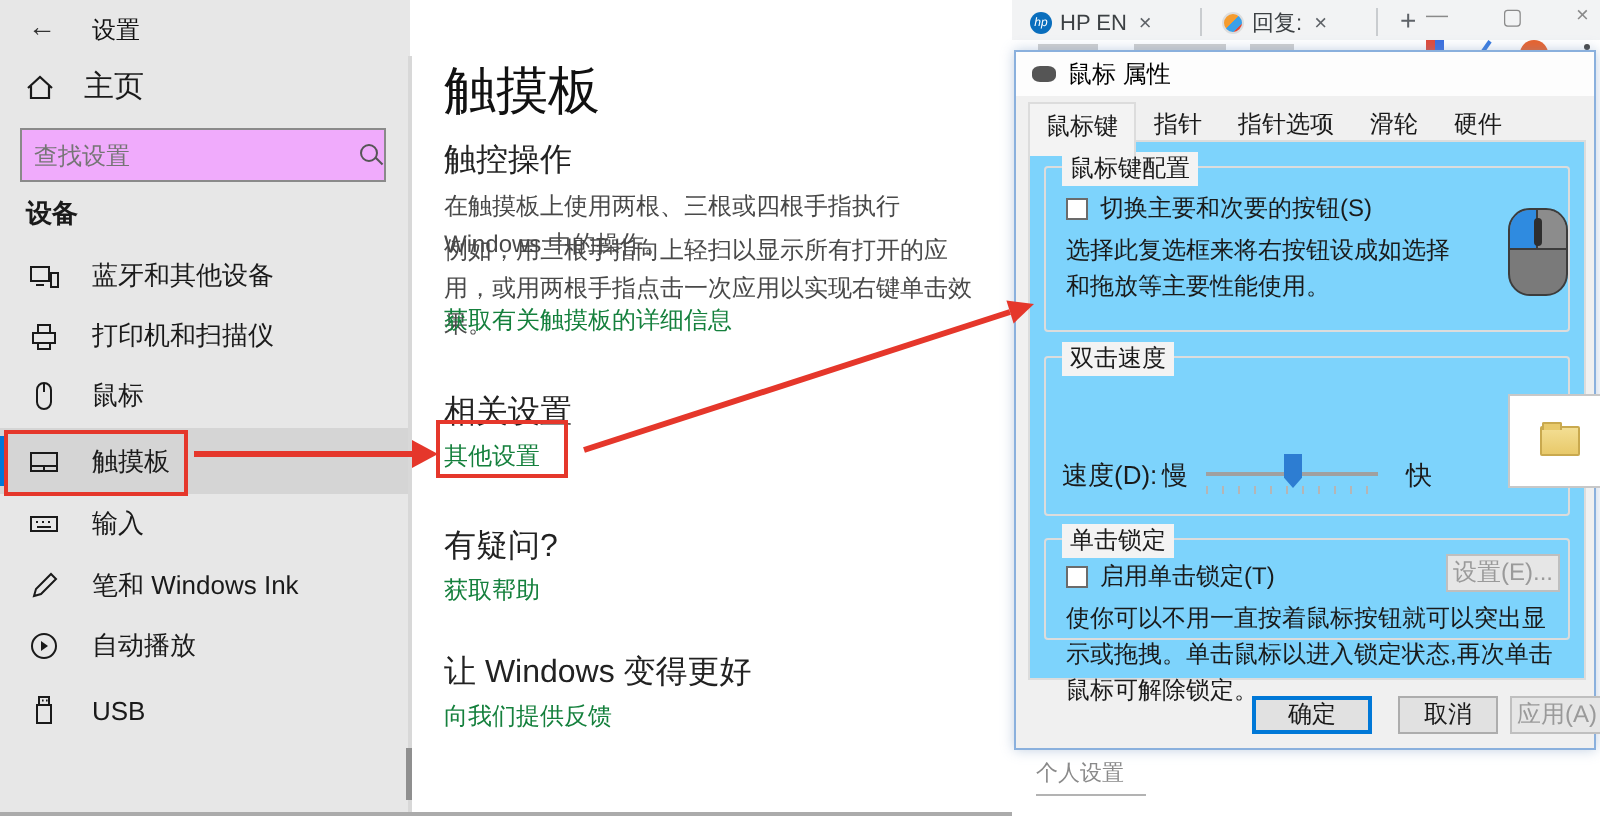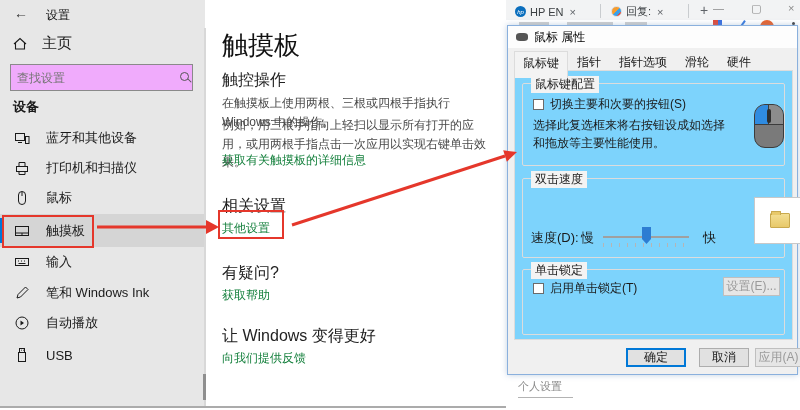--- a/index.html
+++ b/index.html
@@ -258,27 +258,28 @@
         <span class="speed-row" style="left:58px;">慢</span>
         <div class="slider-track"></div>
         <div class="slider-ticks"></div>
         <div class="slider-thumb"></div>
         <span class="speed-row" style="left:180px;">快</span>
         <div class="folder-test">
           <span class="folder-icon"></span>
         </div>
       </div>
 
-      <div class="grp" style="top:198px; height:66px;">
+      <div class="grp" style="top:198px; height:51px;">
         <span class="grp-title">单击锁定</span>
         <div class="cb-row" style="left:10px; top:10px;">
           <span class="cb"></span>
           <span>启用单击锁定(T)</span>
         </div>
         <div class="win-btn disabled" style="left:200px; top:7px; width:57px;">设置(E)...</div>
+        <div class="grp-desc" style="left:10px; top:30px; width:248px;">使你可以不用一直按着鼠标按钮就可以突出显示或拖拽。单击鼠标以进入锁定状态,再次单击鼠标可解除锁定。</div>
       </div>
     </div>
 
     <div class="win-btn focused" style="left:118px; top:322px; width:60px;">确定</div>
     <div class="win-btn" style="left:191px; top:322px; width:50px;">取消</div>
     <div class="win-btn disabled" style="left:247px; top:322px; width:47px;">应用(A)</div>
   </div>
 
   <svg class="anno-svg" viewBox="0 0 800 410">
     <rect x="3" y="216" width="90" height="31" fill="none" stroke="#e5372b" stroke-width="2"></rect>

